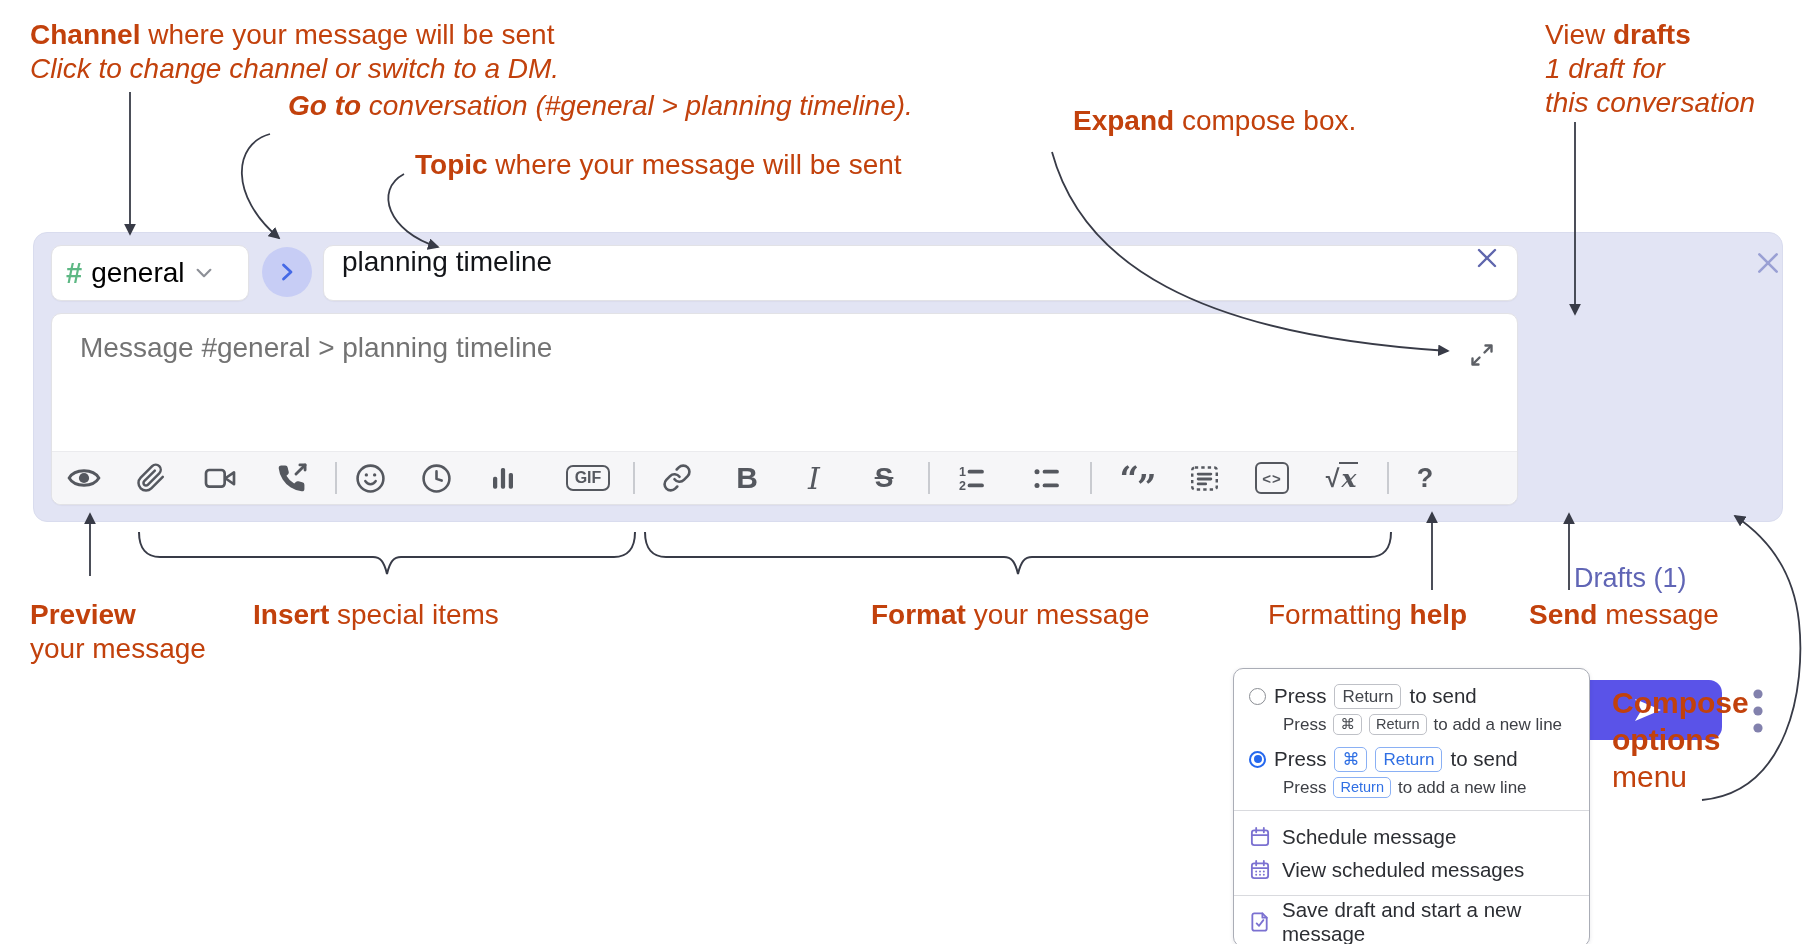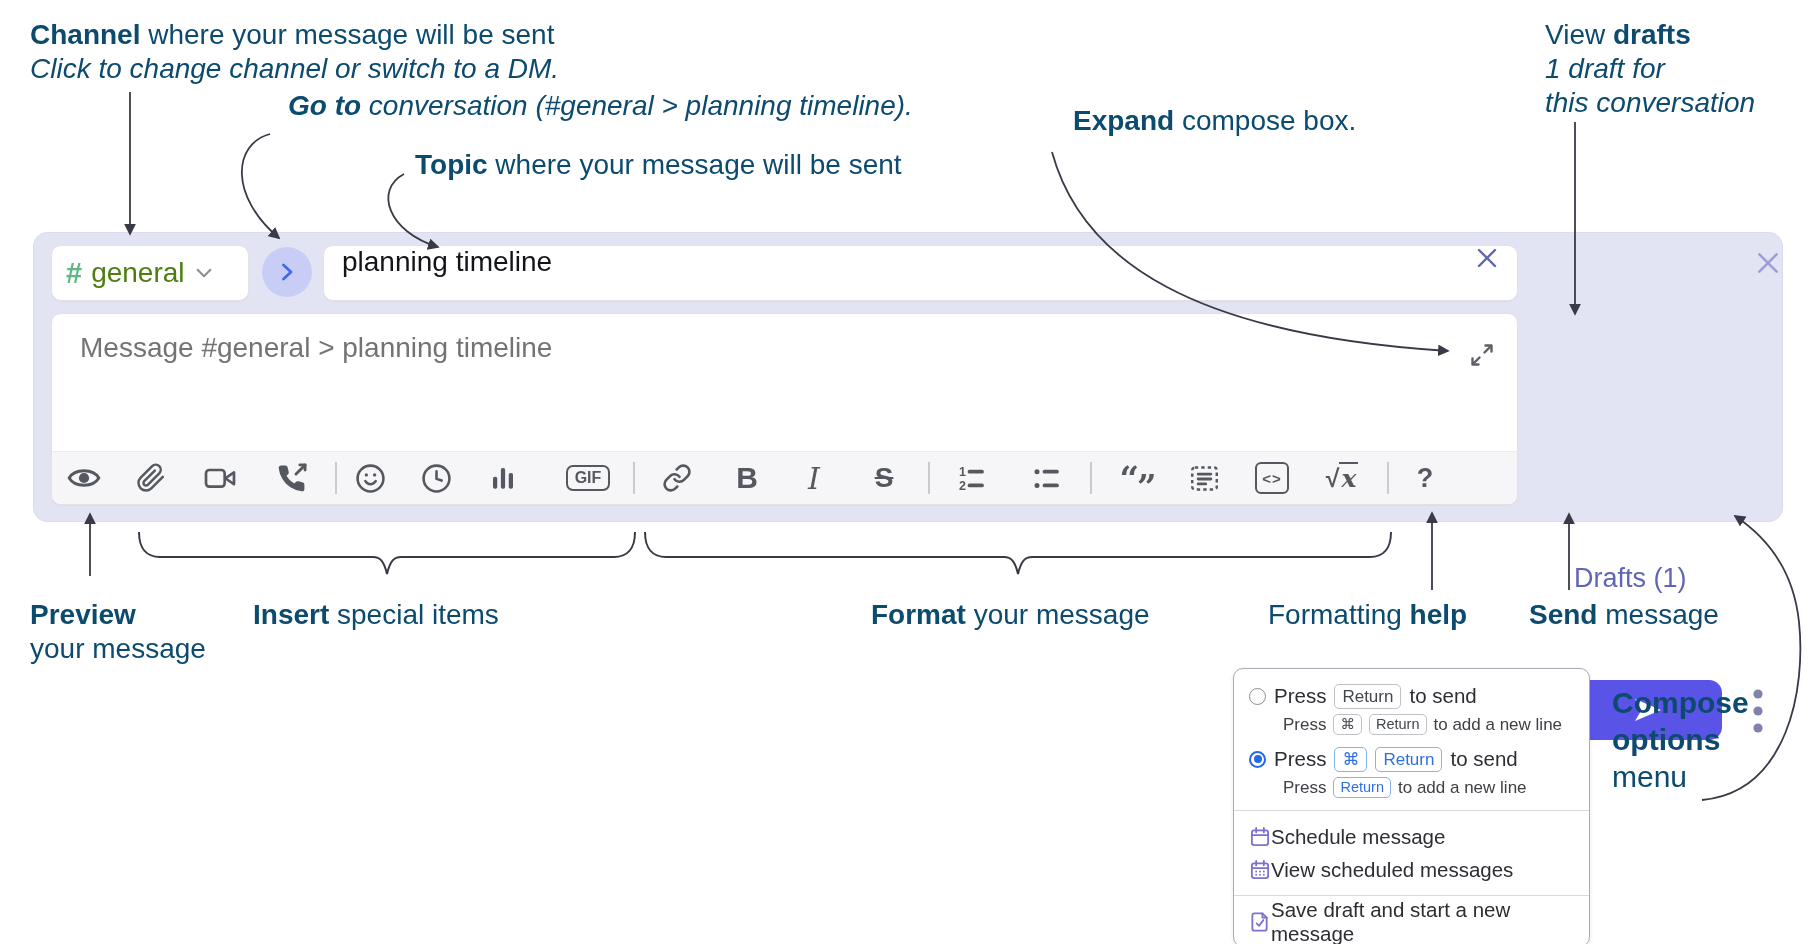--- a/index.html
+++ b/index.html
@@ -1,31 +1,31 @@
 <!DOCTYPE html>
 <html><head>
 <meta charset="utf-8">
 <style>
   html,body{margin:0;padding:0;background:#fff;}
   body{font-family:"Liberation Sans","DejaVu Sans",sans-serif;color:#2c2f3c;}
   .canvas{position:relative;width:1814px;height:944px;background:#fff;overflow:hidden;}
 
   
-  .ann{position:absolute;font-size:28px;line-height:34px;color:#0c4a6e;white-space:nowrap;}
+  .ann{position:absolute;font-size:28px;line-height:34px;color:#c2410c;white-space:nowrap;}
   .ann b{font-weight:700;}
   .ann .it{font-style:italic;}
 
   
   .compose{position:absolute;left:33px;top:232px;width:1750px;height:290px;
            background:#e2e4f4;border:1px solid #d9dcEE;border-radius:14px;box-sizing:border-box;}
   .wbox{position:absolute;background:#fff;border:1px solid #e2e2e6;border-radius:10px;box-sizing:border-box;
         box-shadow:0 1px 1px rgba(40,40,80,0.04);}
   .chan{left:17px;top:12px;width:198px;height:56px;display:flex;align-items:center;gap:9px;padding:0 14px;}
   .hash{color:#5db884;font-weight:700;font-size:29px;}
-  .chan-name{font-size:28px;color:#4d7c0f;}
+  .chan-name{font-size:28px;color:#000000;}
   .goto-circle{position:absolute;left:228px;top:14px;width:50px;height:50px;border-radius:50%;
                background:#c7cdf5;display:flex;align-items:center;justify-content:center;}
   .topic{left:289px;top:12px;width:1195px;height:56px;display:flex;align-items:flex-start;padding:0 18px;}
   .topic-text{font-size:28px;color:#121418;flex:1;}
   .msg{left:17px;top:80px;width:1467px;height:192px;}
   .placeholder{position:absolute;left:28px;top:18px;font-size:28px;color:#737373;}
   .expand-ic{position:absolute;right:20px;top:26px;}
   .tstrip{position:absolute;left:0;bottom:0;width:100%;height:52px;background:#f6f6f8;
           border-top:1px solid #ebebee;border-radius:0 0 10px 10px;}
   .ti{position:absolute;top:452px;width:52px;height:52px;display:flex;align-items:center;justify-content:center;color:#55585f;}
@@ -53,21 +53,21 @@
   .mrow{display:flex;align-items:center;gap:8px;padding:0 15px;font-size:20.5px;color:#2c2e33;height:30px;}
   .msub{display:flex;align-items:center;gap:7px;padding:0 15px 0 49px;font-size:17px;color:#3e4046;height:27px;}
   .radio{width:17px;height:17px;border-radius:50%;border:1.8px solid #8a8d93;box-sizing:border-box;flex:none;}
   .radio.sel{border:2px solid #2568ee;display:flex;align-items:center;justify-content:center;}
   .radio.sel::after{content:"";width:8px;height:8px;border-radius:50%;background:#2568ee;}
   .key{display:inline-block;border:1.3px solid #bfc1c7;border-radius:5px;padding:0 7px;background:#fff;
        font-size:17px;line-height:23px;color:#43464c;}
   .msub .key{font-size:14.5px;line-height:19px;padding:0 6px;}
   .key.blue{border-color:#8ab0f4;color:#2f6fe4;}
   .mdiv{height:1px;background:#d9dade;margin:9px 0;}
-  .mitem{display:flex;align-items:center;padding:0 15px;font-size:20.5px;color:#2c2e33;height:33px;}
+  .mitem{display:flex;align-items:center;gap:11px;padding:0 15px;font-size:20.5px;color:#2c2e33;height:33px;}
   .mitem svg{flex:none;}
 
   svg.overlay{position:absolute;left:0;top:0;pointer-events:none;z-index:6;}
 </style>
 </head>
 <body>
 
 <div class="canvas">
 
   <div class="ann" style="left:30px;top:18px;">

